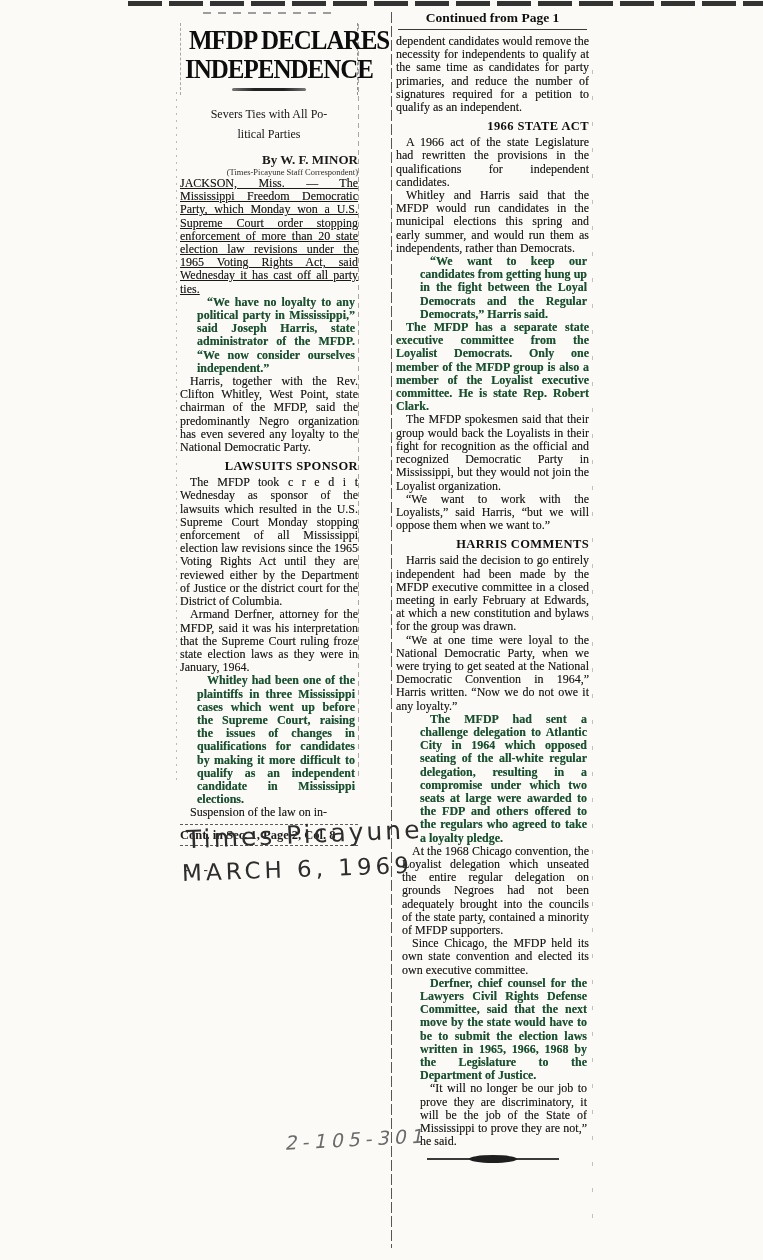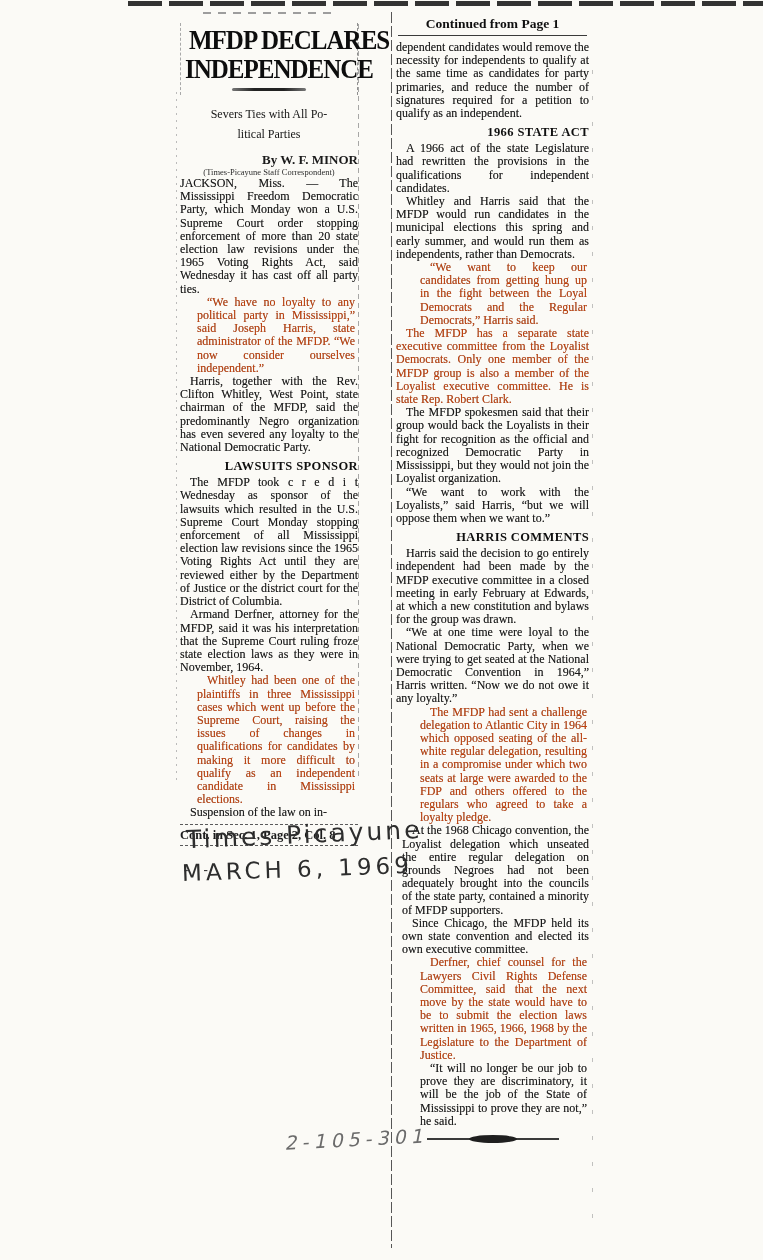--- a/index.html
+++ b/index.html
@@ -19,49 +19,49 @@
     background:repeating-linear-gradient(180deg,#8b8b8b 0 5px, transparent 5px 9px); opacity:.75; }
   .vline.rcol  { left:391px; top:12px; height:1236px;
     background:repeating-linear-gradient(180deg,#565656 0 11px, transparent 11px 14px); }
   .vline.ledge { left:176px; top:92px; height:690px;
     background:repeating-linear-gradient(180deg,#ababab 0 2px, transparent 2px 7px); opacity:.8; }
   .vline.redge { left:592px; top:70px; height:1150px;
     background:repeating-linear-gradient(180deg,#9a9a9a 0 4px, transparent 4px 26px); opacity:.6; }
 
   
   .left-col  { position:absolute; left:180px; top:12px; width:178px; }
-  .right-col { position:absolute; left:396px; top:16px; width:193px; }
+  .right-col { position:absolute; left:396px; top:10px; width:193px; }
 
   .top-dashes { height:2px; width:132px; margin:0 auto 9px;
     background:repeating-linear-gradient(90deg,#9d9d9d 0 8px, transparent 8px 15px); }
 
   .headline-box { border-left:1px dashed #a9a9a9; border-right:1px dashed #8f8f8f; padding:2px 4px 4px; }
   .hl { font-weight:700; font-size:25px; line-height:29px; letter-spacing:-1px;
         transform:scaleY(1.06); color:#0d0d0d; white-space:nowrap; }
   .hl.l1 { padding-left:4px; }
   .hl.l2 { text-align:right; padding-right:2px; }
   .squiggle { width:74px; height:3px; margin:5px auto 0;
     background:linear-gradient(90deg,#777 0,#222 30%,#222 70%,#777 100%); border-radius:2px; }
 
   .subhead { margin-top:9px; text-align:center; font-size:12px; line-height:20px; color:#151515; }
   .byline  { margin-top:9px; text-align:right; font-weight:700; font-size:13px; line-height:14px; }
-  .byline-credit { text-align:center; font-size:8.5px; line-height:10px; color:#2c2c2c; }
+  .byline-credit { text-align:right; font-size:8.5px; line-height:10px; color:#2c2c2c; }
 
   p.body { margin:0; font-size:12px; line-height:13.2px; text-align:justify;
            text-indent:10px; color:#191919; text-shadow:0 0 .4px rgba(20,20,20,.45); }
   p.body.noindent { text-indent:0; }
-  p.body.bold { font-weight:400; color:#c2410c; }
+  p.body.bold { font-weight:700; color:#14532d; }
   .left-col p.body.narrow { margin-left:17px; margin-right:3px; }
   .right-col p.body.ind    { margin-left:24px; margin-right:2px; }
   .right-col p.body.ind-sm { margin-left:6px; }
 
   h3.sec { margin:5px 0 3px; text-align:right; font-size:12.5px; line-height:14px;
            font-weight:700; letter-spacing:.4px; color:#0f0f0f; }
 
-  .body-start { margin-top:7px; }
+  .body-start { margin-top:7px;text-decoration:underline; }
 
   .cont-box { margin-top:4px; padding:3px 0 2px; font-weight:700; font-size:12.5px;
     border-top:1px dashed #5a5a5a; border-bottom:1px dashed #5a5a5a; }
   .dash-marks { margin:16px 0 0 4px; font-weight:700; font-size:13px; letter-spacing:6px; color:#333; }
 
   .cont-header { text-align:center; font-weight:700; font-size:13.5px; line-height:16px;
     border-bottom:1px solid #3a3a3a; padding:0 14px 3px; margin:0 2px 5px; color:#0f0f0f; }
 
   .end-mark { position:relative; width:132px; height:2px; margin:10px auto 0; background:#3a3a3a; }
   .end-mark .lens { position:absolute; left:50%; top:50%; width:48px; height:8px;
@@ -97,21 +97,21 @@
       <div>litical Parties</div>
     </div>
     <div class="byline">By W. F. MINOR</div>
     <div class="byline-credit">(Times-Picayune Staff Correspondent)</div>
 
     <p class="body noindent body-start">JACKSON, Miss. — The Mississippi Freedom Democratic Party, which Monday won a U.S. Supreme Court order stopping enforcement of more than 20 state election law revisions under the 1965 Voting Rights Act, said Wednesday it has cast off all party ties.</p>
     <p class="body bold narrow">“We have no loyalty to any political party in Mississippi,” said Joseph Harris, state administrator of the MFDP. “We now consider ourselves independent.”</p>
     <p class="body">Harris, together with the Rev. Clifton Whitley, West Point, state chairman of the MFDP, said the predominantly Negro organization has even severed any loyalty to the National Democratic Party.</p>
     <h3 class="sec">LAWSUITS SPONSOR</h3>
     <p class="body">The MFDP took c r e d i t Wednesday as sponsor of the lawsuits which resulted in the U.S. Supreme Court Monday stopping enforcement of all Mississippi election law revisions since the 1965 Voting Rights Act until they are reviewed either by the Department of Justice or the district court for the District of Columbia.</p>
-    <p class="body">Armand Derfner, attorney for the MFDP, said it was his interpretation that the Supreme Court ruling froze state election laws as they were in November, 1964.</p>
+    <p class="body">Armand Derfner, attorney for the MFDP, said it was his interpretation that the Supreme Court ruling froze state election laws as they were in January, 1964.</p>
     <p class="body bold narrow">Whitley had been one of the plaintiffs in three Mississippi cases which went up before the Supreme Court, raising the issues of changes in qualifications for candidates by making it more difficult to qualify as an independent candidate in Mississippi elections.</p>
     <p class="body">Suspension of the law on in-</p>
     <div class="cont-box">Cont. in Sec. 1, Page 2, Col. 8</div>
     <div class="dash-marks">- -</div>
   </div>
 
   <div class="right-col">
     <div class="cont-header">Continued from Page 1</div>
     <p class="body noindent">dependent candidates would remove the necessity for independents to qualify at the same time as candidates for party primaries, and reduce the number of signatures required for a petition to qualify as an independent.</p>
     <h3 class="sec">1966 STATE ACT</h3>

